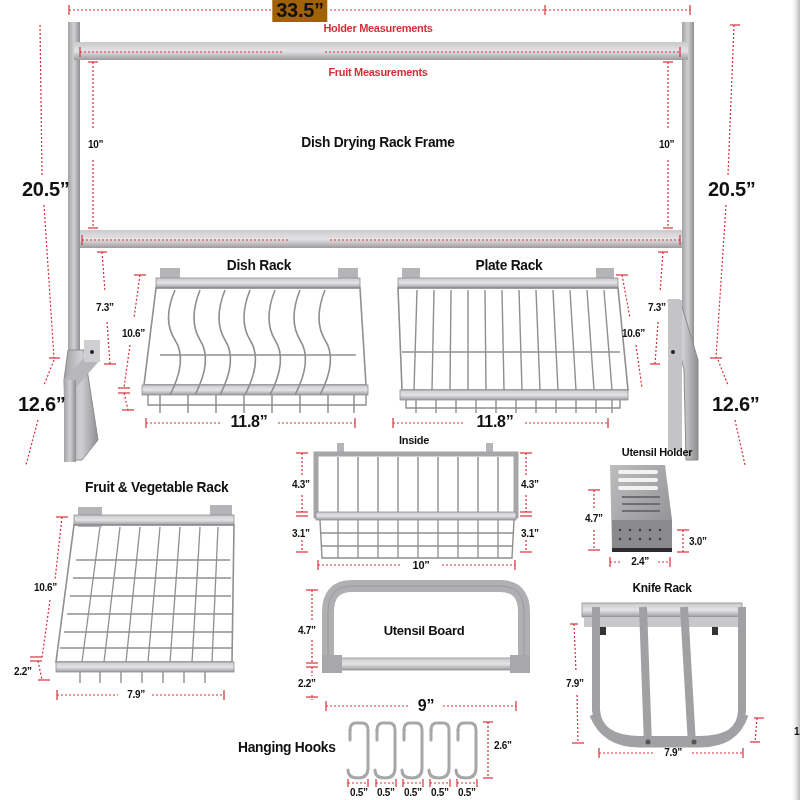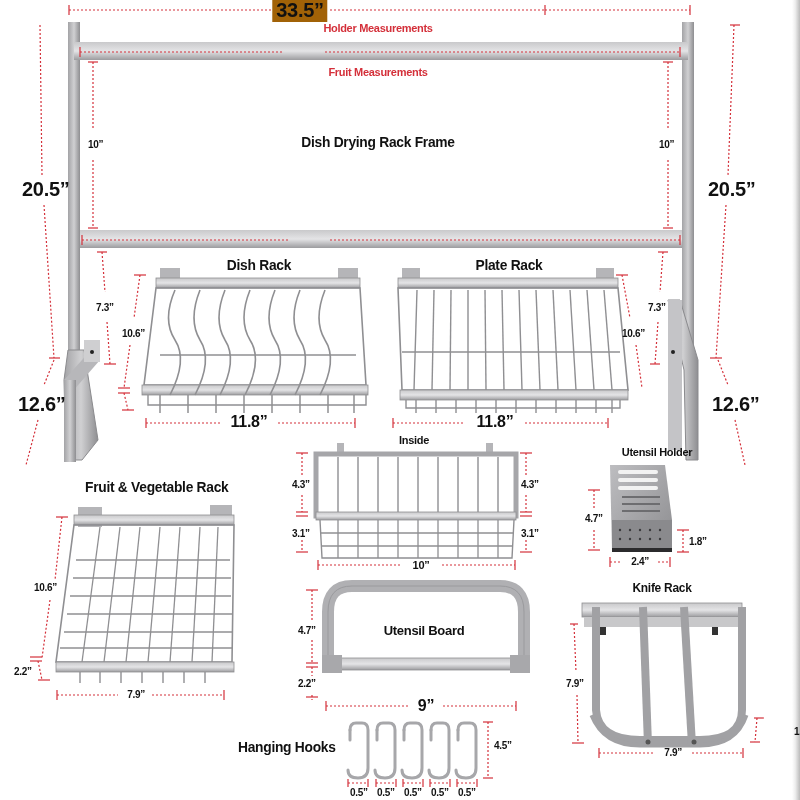--- a/index.html
+++ b/index.html
@@ -435,37 +435,37 @@
 
 <div class="lbl center" style="left:414px; top:434px; font-size:11px;">Inside</div>
 <div class="lbl small" style="left:292px; top:479px;">4.3”</div>
 <div class="lbl small" style="left:292px; top:528px;">3.1”</div>
 <div class="lbl small" style="left:521px; top:479px;">4.3”</div>
 <div class="lbl small" style="left:521px; top:528px;">3.1”</div>
 <div class="lbl small center" style="left:421px; top:559px; font-size:11px;">10”</div>
 
 <div class="lbl center" style="left:633px; top:446px; font-size:11px;margin-left:24px;">Utensil Holder</div>
 <div class="lbl small" style="left:585px; top:513px;">4.7”</div>
-<div class="lbl small" style="left:689px; top:536px;">1.8”</div>
+<div class="lbl small" style="left:689px; top:536px;">3.0”</div>
 <div class="lbl small center" style="left:640px; top:556px;">2.4”</div>
 
 <div class="lbl title" style="left:85px; top:478px;">Fruit &amp; Vegetable Rack</div>
 <div class="lbl small" style="left:34px; top:582px;">10.6”</div>
 <div class="lbl small" style="left:14px; top:666px;">2.2”</div>
 <div class="lbl small center" style="left:136px; top:689px;">7.9”</div>
 
 <div class="lbl center" style="left:424px; top:623px; font-size:13px;">Utensil Board</div>
 <div class="lbl small" style="left:298px; top:625px;">4.7”</div>
 <div class="lbl small" style="left:298px; top:678px;">2.2”</div>
 <div class="lbl big center" style="left:426px; top:697px; font-size:16px;">9”</div>
 
 <div class="lbl title center" style="left:662px; top:580px; font-size:13px;">Knife Rack</div>
 <div class="lbl small" style="left:566px; top:678px;">7.9”</div>
 <div class="lbl small" style="left:794px; top:726px;">1.3”</div>
 <div class="lbl small center" style="left:673px; top:747px;">7.9”</div>
 
 <div class="lbl title" style="left:238px; top:738px;">Hanging Hooks</div>
-<div class="lbl small" style="left:494px; top:740px;">4.5”</div>
+<div class="lbl small" style="left:494px; top:740px;">2.6”</div>
 <div class="lbl small" style="left:350px; top:787px;">0.5”</div>
 <div class="lbl small" style="left:377px; top:787px;">0.5”</div>
 <div class="lbl small" style="left:404px; top:787px;">0.5”</div>
 <div class="lbl small" style="left:431px; top:787px;">0.5”</div>
 <div class="lbl small" style="left:458px; top:787px;">0.5”</div>
 
 </body></html>

